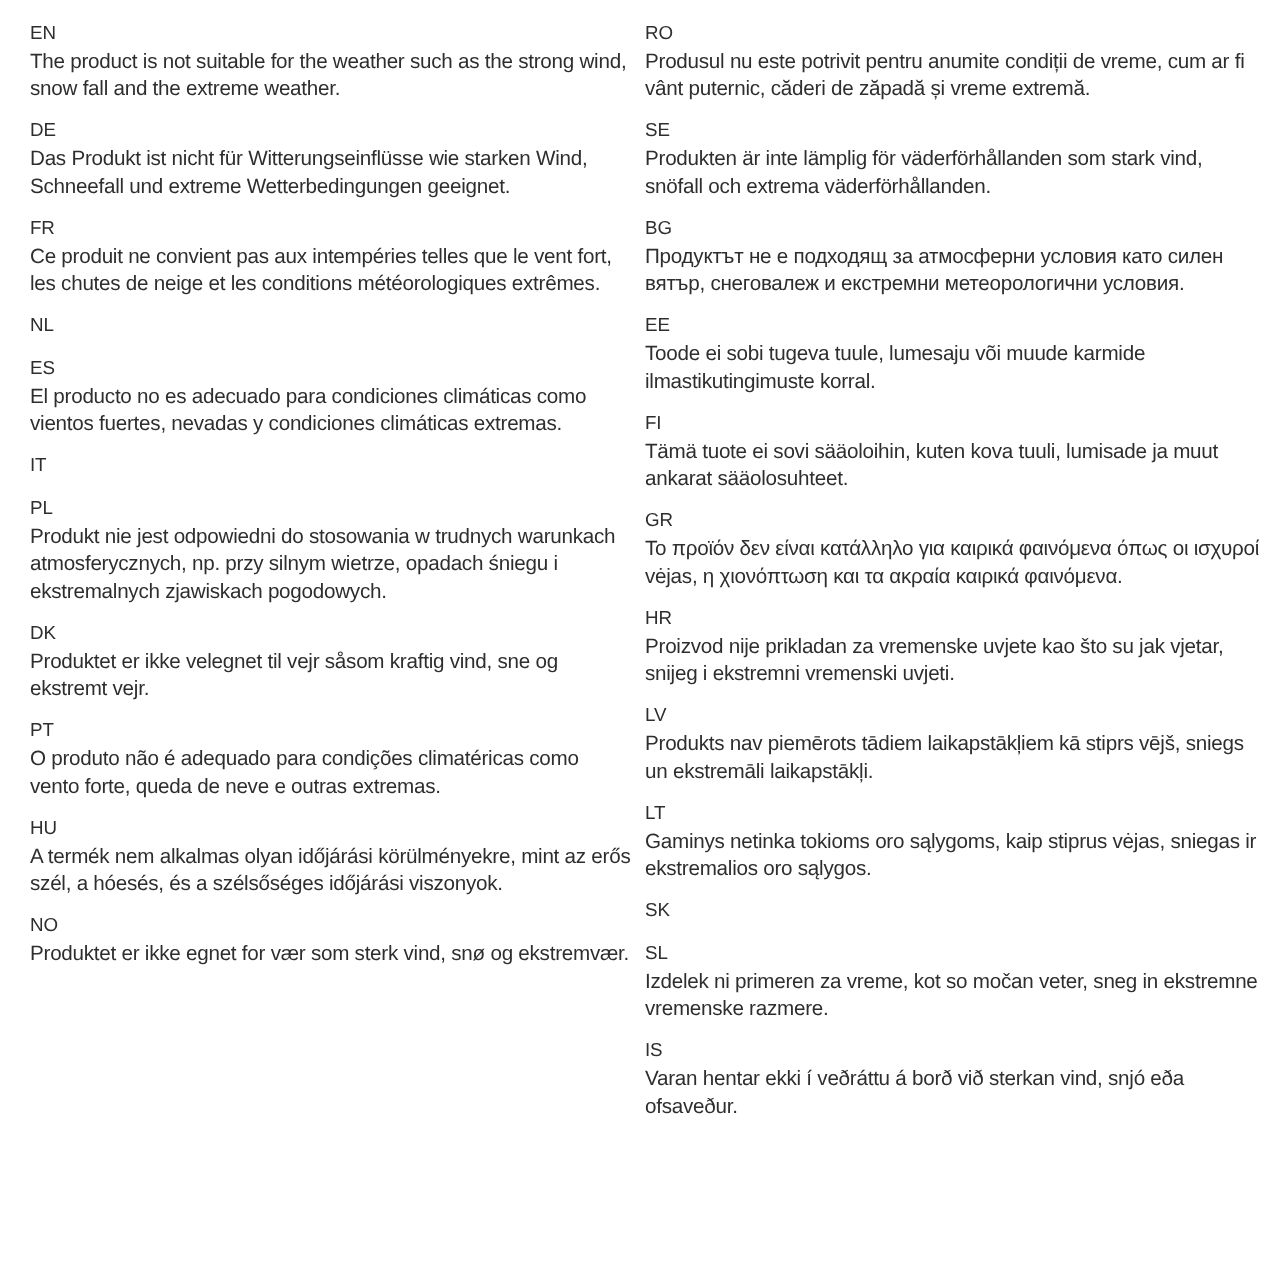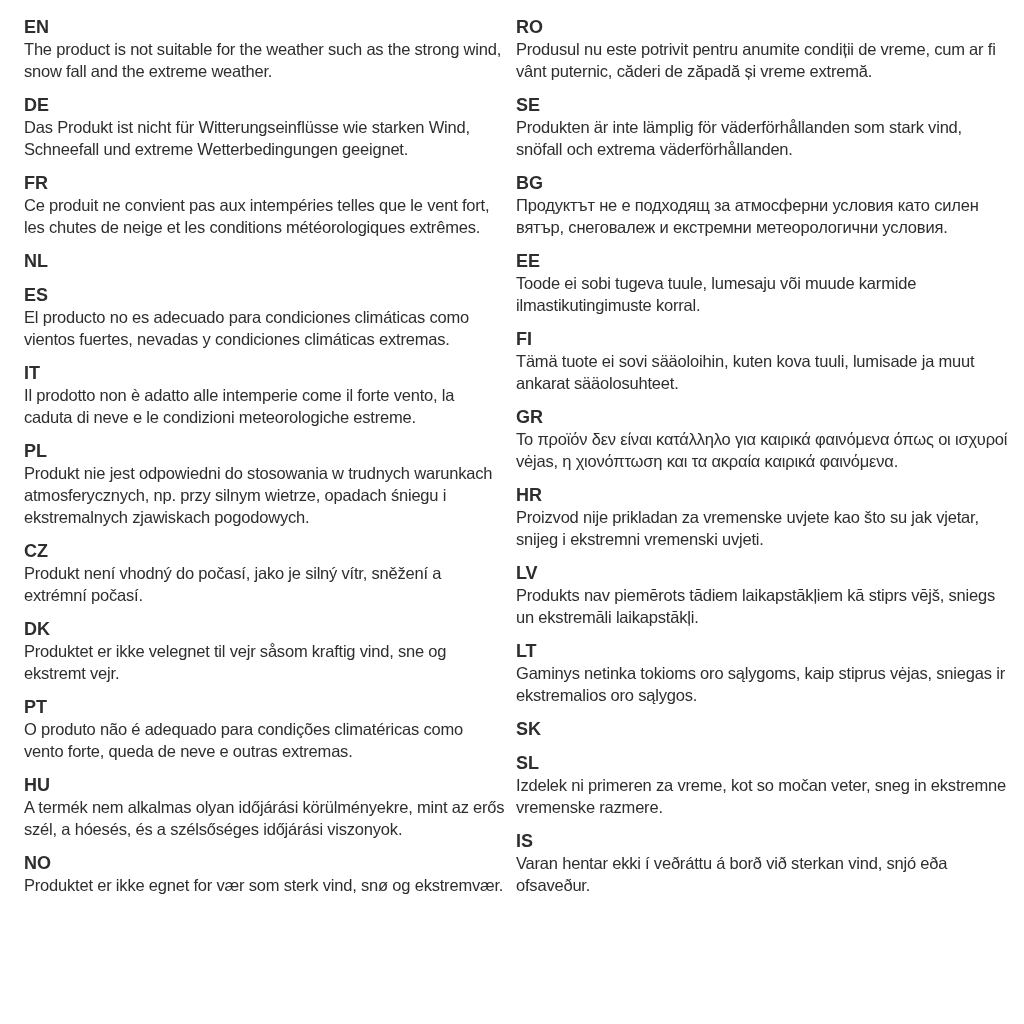--- a/index.html
+++ b/index.html
@@ -23,23 +23,23 @@
     column-gap: 10px;
     align-items: start;
   }
   .col {
     display: block;
   }
   .block {
     margin: 0 0 12px 0;
   }
   .code {
-    font-size: 18px;
+    font-size: 15px;
     line-height: 22px;
-    font-weight: bold;
+    font-weight: normal;
     letter-spacing: -0.1px;
   }
   .text {
     font-size: 16.5px;
     line-height: 22px;
     letter-spacing: -0.2px;
     margin: 0;
   }
 </style>
 </head>
@@ -62,29 +62,24 @@
     </div>
     <div class="block">
       <div class="code">NL</div>
     </div>
     <div class="block">
       <div class="code">ES</div>
       <p class="text">El producto no es adecuado para condiciones climáticas como vientos fuertes, nevadas y condiciones climáticas extremas.</p>
     </div>
     <div class="block">
       <div class="code">IT</div>
-      <p class="text">Il prodotto non è adatto alle intemperie come il forte vento, la caduta di neve e le condizioni meteorologiche estreme.</p>
     </div>
     <div class="block">
       <div class="code">PL</div>
       <p class="text">Produkt nie jest odpowiedni do stosowania w trudnych warunkach atmosferycznych, np. przy silnym wietrze, opadach śniegu i ekstremalnych zjawiskach pogodowych.</p>
-    </div>
-    <div class="block">
-      <div class="code">CZ</div>
-      <p class="text">Produkt není vhodný do počasí, jako je silný vítr, sněžení a extrémní počasí.</p>
     </div>
     <div class="block">
       <div class="code">DK</div>
       <p class="text">Produktet er ikke velegnet til vejr såsom kraftig vind, sne og ekstremt vejr.</p>
     </div>
     <div class="block">
       <div class="code">PT</div>
       <p class="text">O produto não é adequado para condições climatéricas como vento forte, queda de neve e outras extremas.</p>
     </div>
     <div class="block">

